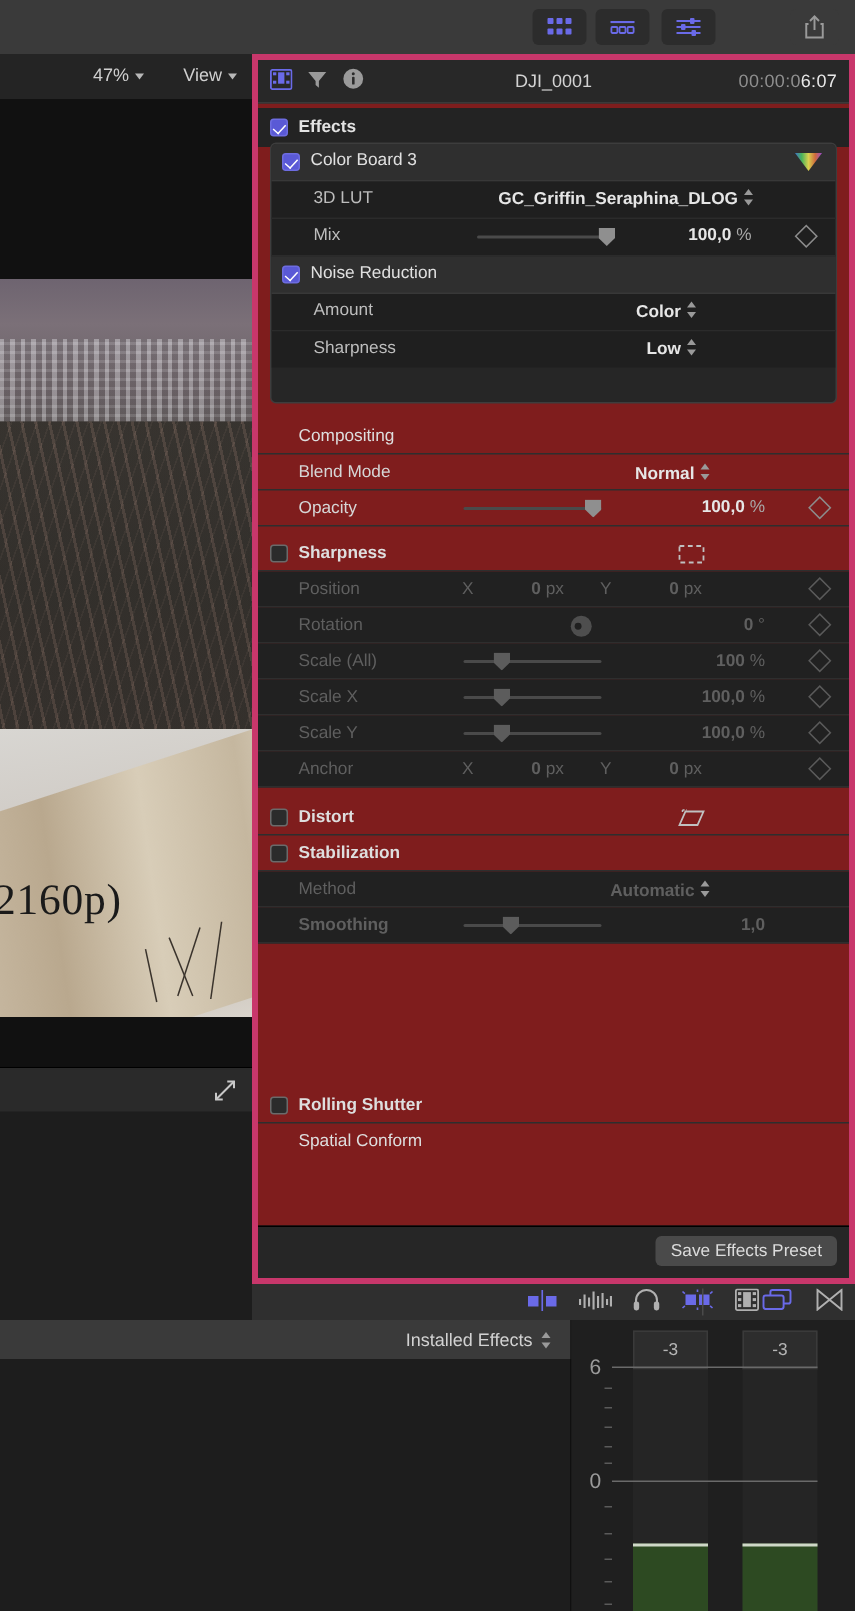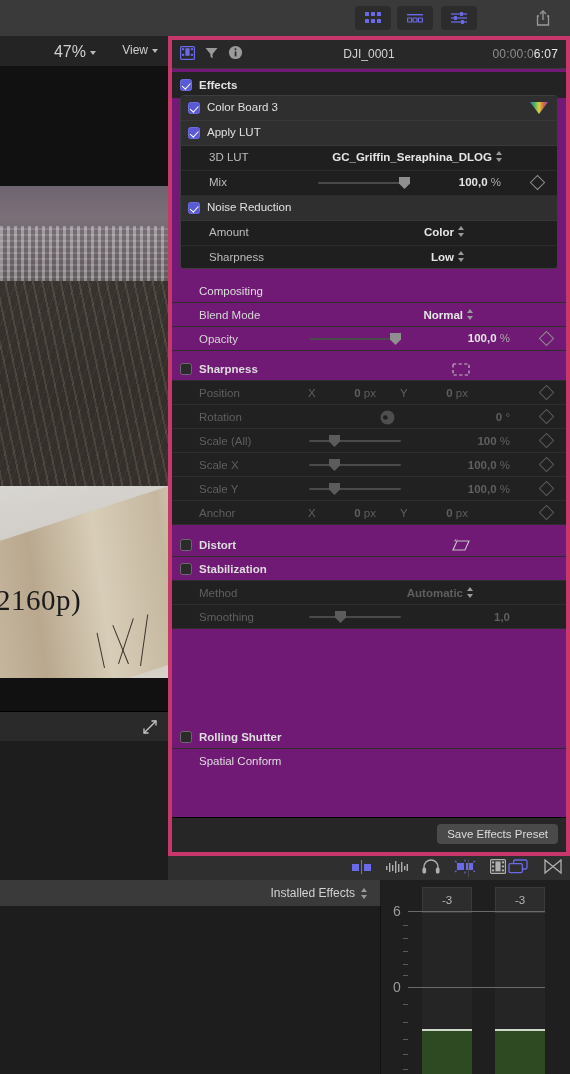--- a/index.html
+++ b/index.html
@@ -17,21 +17,21 @@
   #seg-browser{left:355px;width:36px;}
   #seg-list{left:397px;width:36px;}
   #seg-filter{left:441px;width:36px;}
   #share-btn{left:527px;width:32px;top:6px;height:24px;position:absolute;border-radius:4px;
       display:flex;align-items:center;justify-content:center;background:#3a3a3a;}
   .icn{display:block;}
 
   
   #left-col{left:0;top:36px;width:168px;height:820px;background:#1d1d1d;}
   #viewer-bar{left:0;top:0;width:168px;height:30px;background:#242424;}
-  #zoom-menu{position:absolute;right:72px;top:7px;display:flex;align-items:center;gap:4px;color:#cfcfcf;font-size:16px;}
+  #zoom-menu{position:absolute;right:72px;top:7px;display:flex;align-items:center;gap:4px;color:#cfcfcf;font-size:12px;}
   #view-menu{position:absolute;right:10px;top:7px;display:flex;align-items:center;gap:4px;color:#cfcfcf;font-size:12px;}
   .caret{width:0;height:0;border-left:3.5px solid transparent;border-right:3.5px solid transparent;
         border-top:4px solid #b8b8b8;display:inline-block;margin-top:1px;}
   #viewer-canvas{left:0;top:30px;width:168px;height:645px;background:#111;overflow:hidden;}
   #video-frame{position:absolute;left:0;top:120px;width:168px;height:492px;overflow:hidden;}
   .sky{position:absolute;left:0;top:0;width:168px;height:75px;
        background:linear-gradient(180deg,#6e6470 0%,#7b7078 40%,#6a6266 100%);}
   .town{position:absolute;left:0;top:40px;width:168px;height:70px;
        background:linear-gradient(180deg,#8d8389 0%,#756a6e 50%,#5c5a54 100%);}
   .town:after{content:"";position:absolute;inset:0;
@@ -51,21 +51,21 @@
   #frame-caption{position:absolute;left:-34px;top:398px;width:210px;
        font-family:"Liberation Serif","DejaVu Serif",serif;font-size:29px;color:#1a1a1a;
        letter-spacing:.5px;white-space:nowrap;}
   #viewer-footer{left:0;top:675px;width:168px;height:30px;background:#2a2a2a;border-top:1px solid #000;}
   #expand-btn{position:absolute;right:9px;top:6px;width:18px;height:18px;}
   #left-lower{left:0;top:705px;width:168px;height:151px;background:#1d1d1d;}
 
   
   #inspector{left:168px;top:36px;width:402px;height:820px;
       border:4px solid #c8376b;box-sizing:border-box;background:#232323;}
-  #insp-inner{position:absolute;left:0;top:0;right:0;bottom:0;background:#701a75;overflow:hidden;}
+  #insp-inner{position:absolute;left:0;top:0;right:0;bottom:0;background:#7f1d1d;overflow:hidden;}
   #insp-header{position:relative;height:28px;background:#282828;border-bottom:1px solid #3a3a3a;}
   #insp-header .hicons{position:absolute;left:8px;top:5px;display:flex;gap:9px;align-items:center;}
   #clip-name{position:absolute;left:0;right:0;top:7px;text-align:center;font-size:12px;color:#d2d2d2;}
   #timecode{position:absolute;right:8px;top:7px;font-size:12px;color:#8e8e8e;
      font-family:"Liberation Sans",sans-serif;letter-spacing:.2px;}
   #timecode b{color:#e8e8e8;font-weight:400;}
 
   .row{position:relative;height:24px;display:flex;align-items:center;box-sizing:border-box;}
   .row.sep{border-bottom:1px solid #2e2e2e;}
   .lbl{position:absolute;font-size:11.5px;}
@@ -273,24 +273,20 @@
             <stop offset=".5" stop-color="#d8cf4e"></stop>
                   <stop offset=".75" stop-color="#cf6a3c"></stop>
             <stop offset="1" stop-color="#9a4bd0"></stop>
                 </linearGradient>
               </defs>
           <path d="M1 1 H19 L10 13 Z" fill="url(#cbg)"></path>
         </svg>
       </span>
     </div>
 
-    <div class="fx-hdr">
-      <span class="cb on"></span>
-      <span class="lbl">Apply LUT</span>
-    </div>
 
     <div class="fx-sub">
       <span class="plbl">3D LUT</span>
       <span class="popval" style="right:54px;"><span>GC_Griffin_Seraphina_DLOG</span><i class="stepper"></i></span>
     </div>
 
     <div class="fx-sub">
       <span class="plbl">Mix</span>
       <div class="slider" style="left:137px;width:92px;top:5px;">
         <div class="strack"></div>
@@ -414,21 +410,21 @@
     </div>
     <div class="sect-hdr row sep">
       <span class="cb off"></span>
       <span class="lbl">Stabilization</span>
     </div>
     <div class="row sep dimrow">
       <span class="lbl" style="left:27px;">Method</span>
       <span class="popval" style="right:92px;top:6px;color:#5f5f5f;"><span>Automatic</span><i class="stepper"></i></span>
     </div>
     <div class="row sep dimrow">
-      <span class="lbl" style="left:27px;">Smoothing</span>
+      <span class="lbl" style="left:27px;font-weight:bold;">Smoothing</span>
       <div class="slider" style="left:137px;width:92px;top:5px;">
         <div class="strack"></div>
         <div class="sknob dim" style="left:26px;"></div>
       </div>
       <span class="val" style="right:56px;width:62px;">1,0</span>
     </div>
   </div>
 
   <div class="abs" style="left:0;right:0;top:685px;">
     <div class="sect-hdr row sep">

